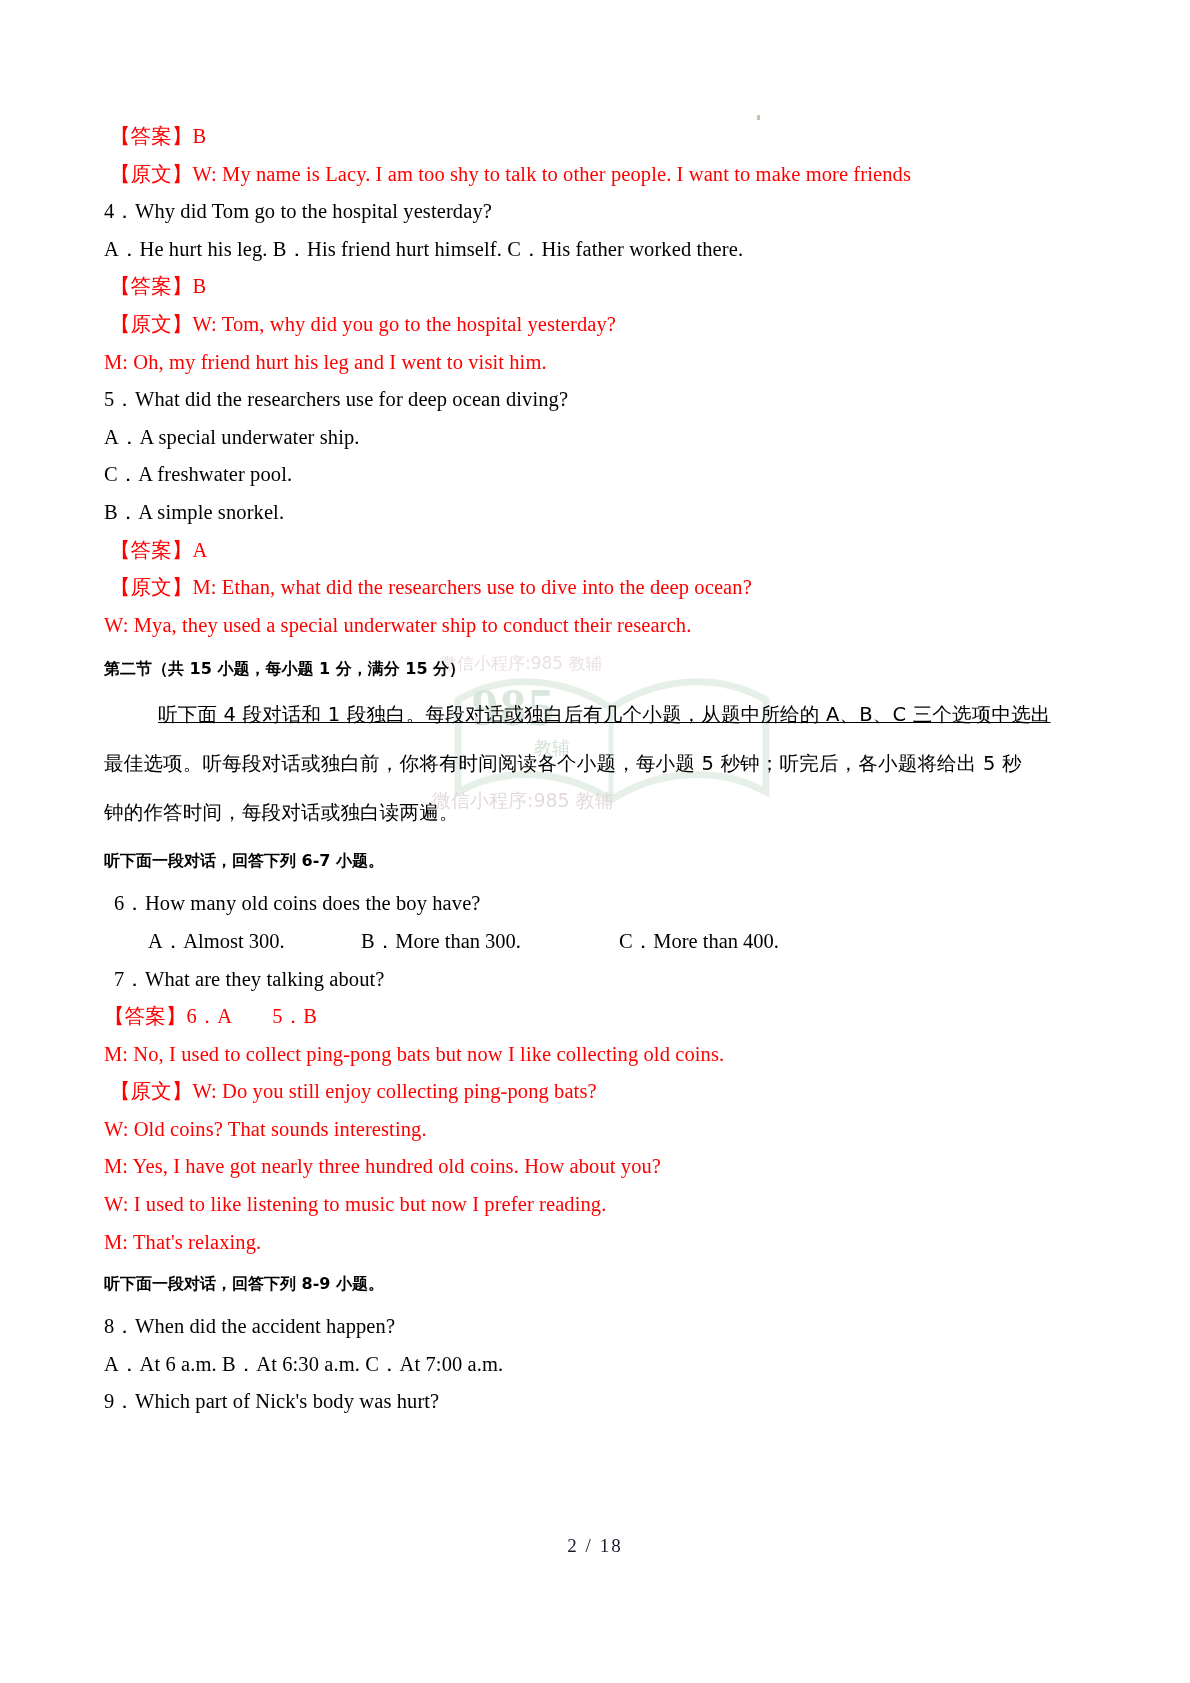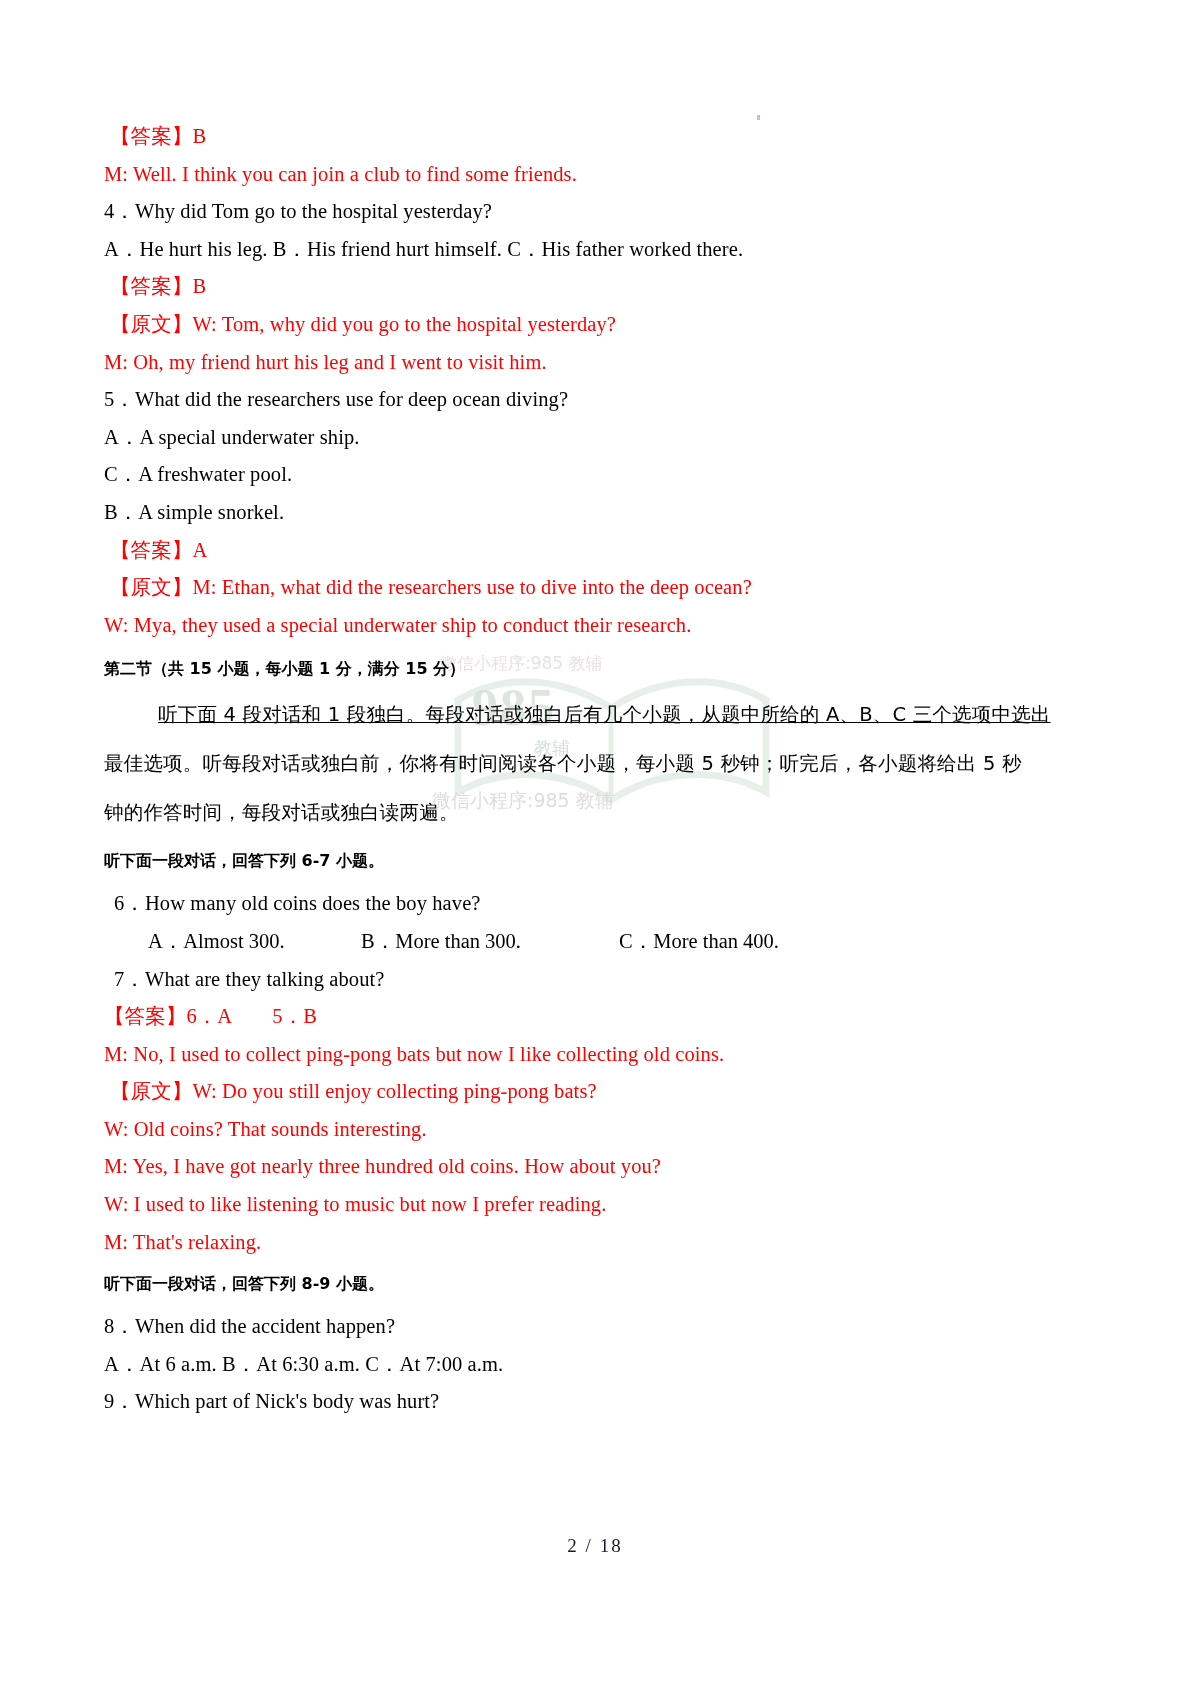--- a/index.html
+++ b/index.html
@@ -186,22 +186,22 @@
     <div class="wm-jiaofu">教辅</div>
     <div class="wm-bottom">微信小程序:985 教辅</div>
   </div>
 
   <div class="speck"></div>
 
   <div class="content">
 
     <div class="line red indent-sm">【答案】B</div>
 
-
-    <div class="line red">M: Well. I think you can join a club to find some friends.</div>
+    <div class="line red indent-sm"><span class="cn">【原文】</span><span>W: My name is Lacy. I am too shy to talk to other people. I want to make more friends</span></div>
+
 
     <div class="line">4．Why did Tom go to the hospital yesterday?</div>
 
     <div class="line">A．He hurt his leg. B．His friend hurt himself.   C．His father worked there.</div>
 
     <div class="line red indent-sm">【答案】B</div>
 
     <div class="line red indent-sm"><span class="cn">【原文】</span><span>W: Tom, why did you go to the hospital yesterday?</span></div>
 
     <div class="line red">M: Oh, my friend hurt his leg and I went to visit him.</div>

